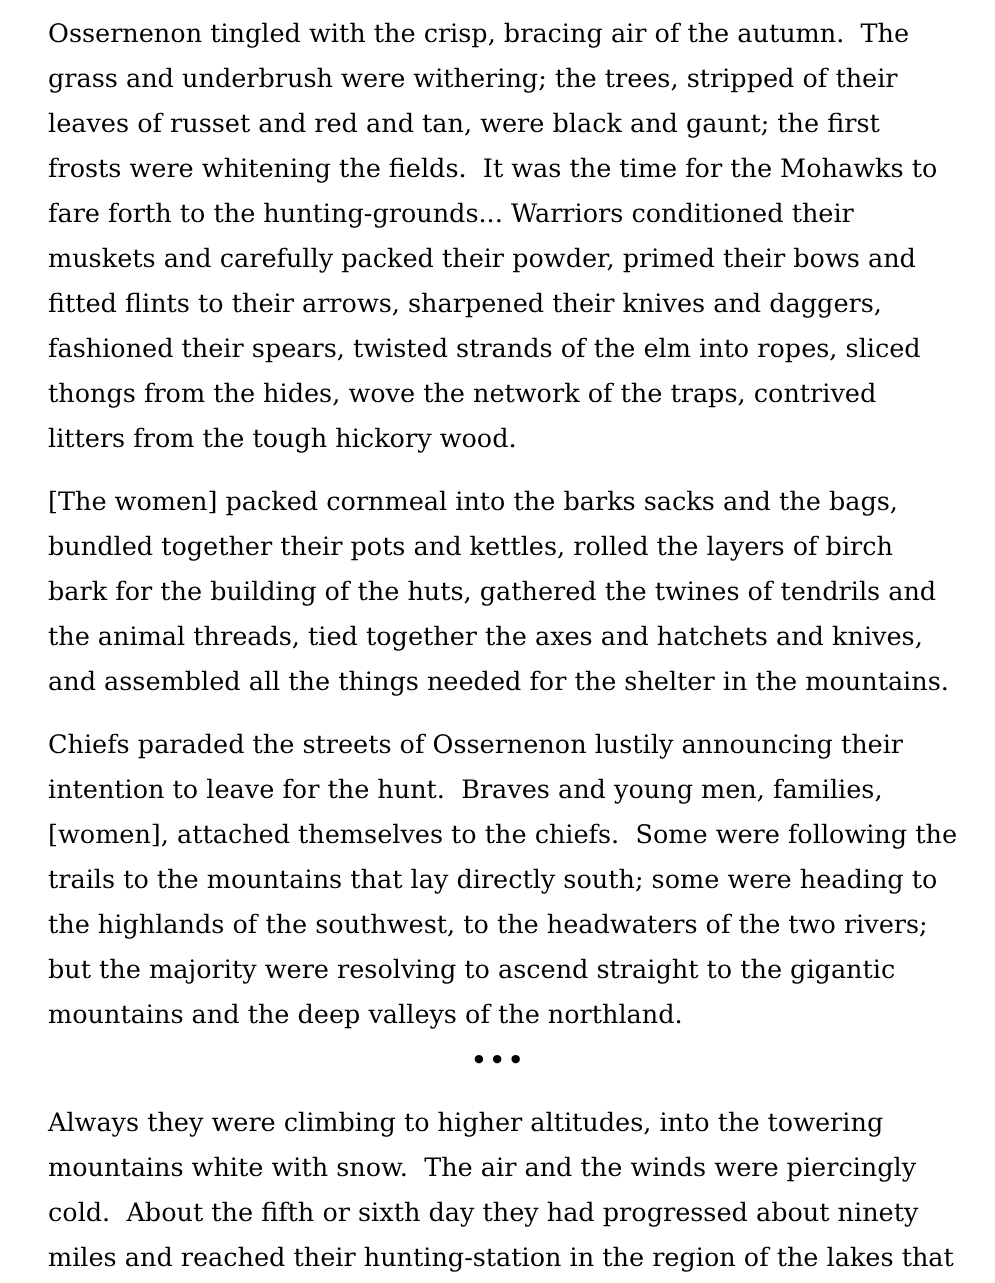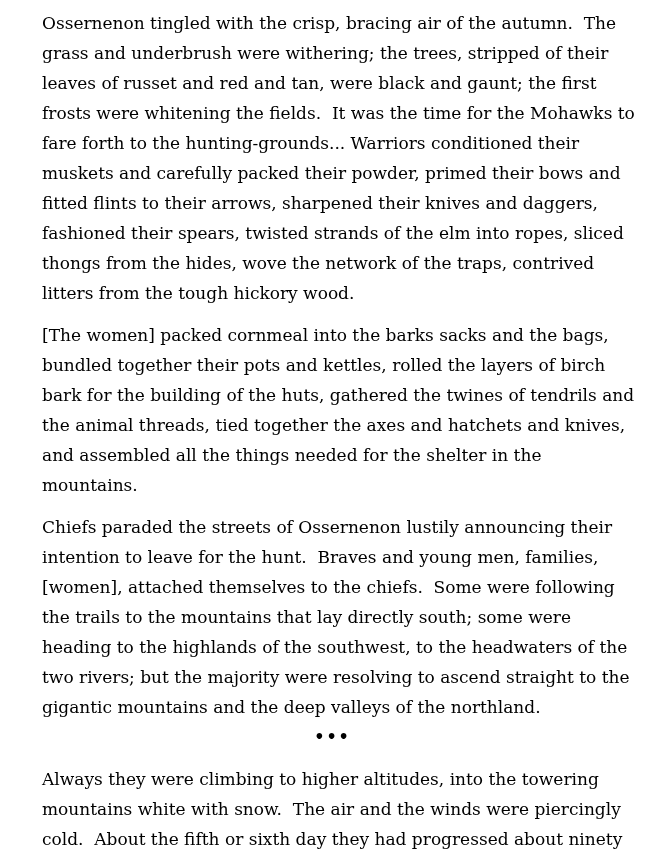--- a/index.html
+++ b/index.html
@@ -13,21 +13,21 @@
     overflow: hidden;
   }
   .page {
     box-sizing: border-box;
     width: 663px;
     min-height: 855px;
     padding: 8px 24px 10px 26px;
     background: #ffffff;
   }
   .passage p {
-    margin: 0 0 12px 16px;
+    margin: 0 0 12px 6px;
     font-family: "DejaVu Serif", "Liberation Serif", serif;
     font-size: 17px;
     line-height: 30px;
     color: #000000;
     text-align: left;
     white-space: pre-wrap;
   }
   .section-break {
     margin: -12px 0 12px 0;
     font-family: "DejaVu Serif", "Liberation Serif", serif;

